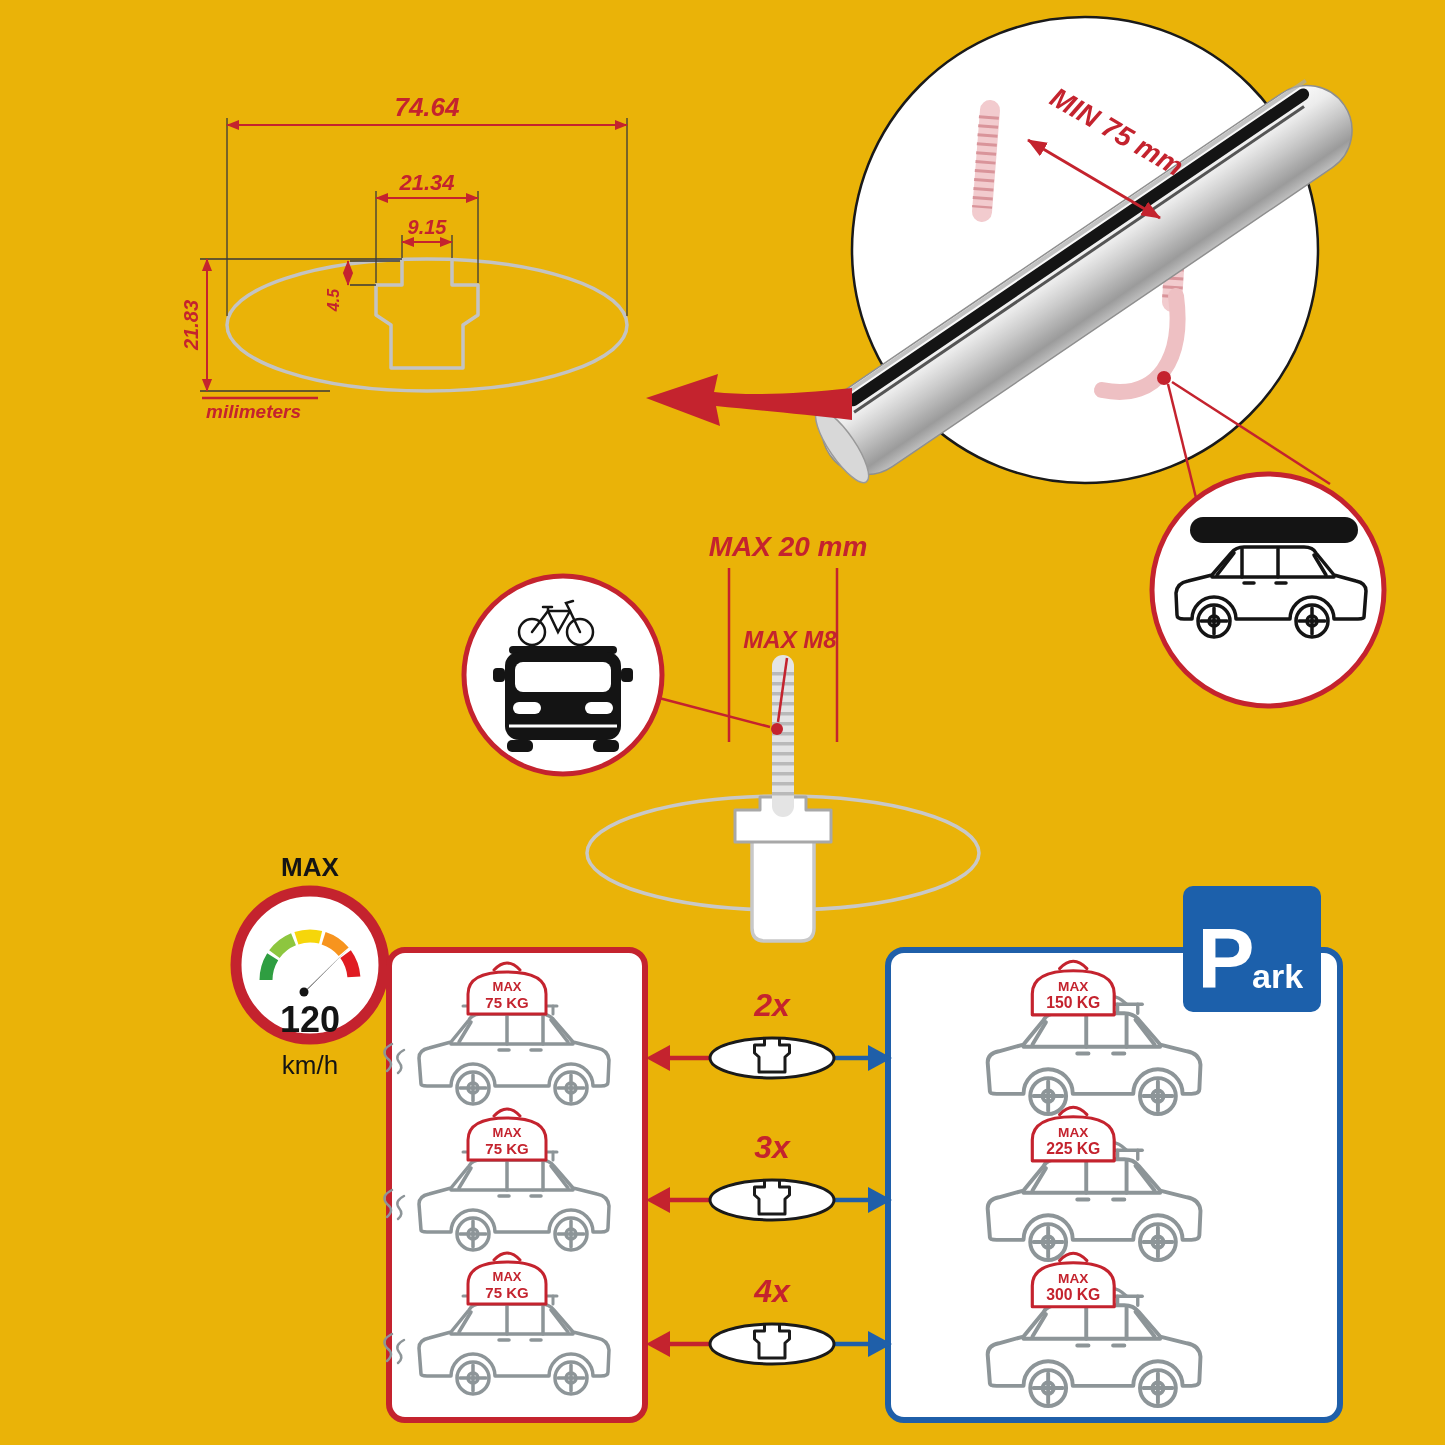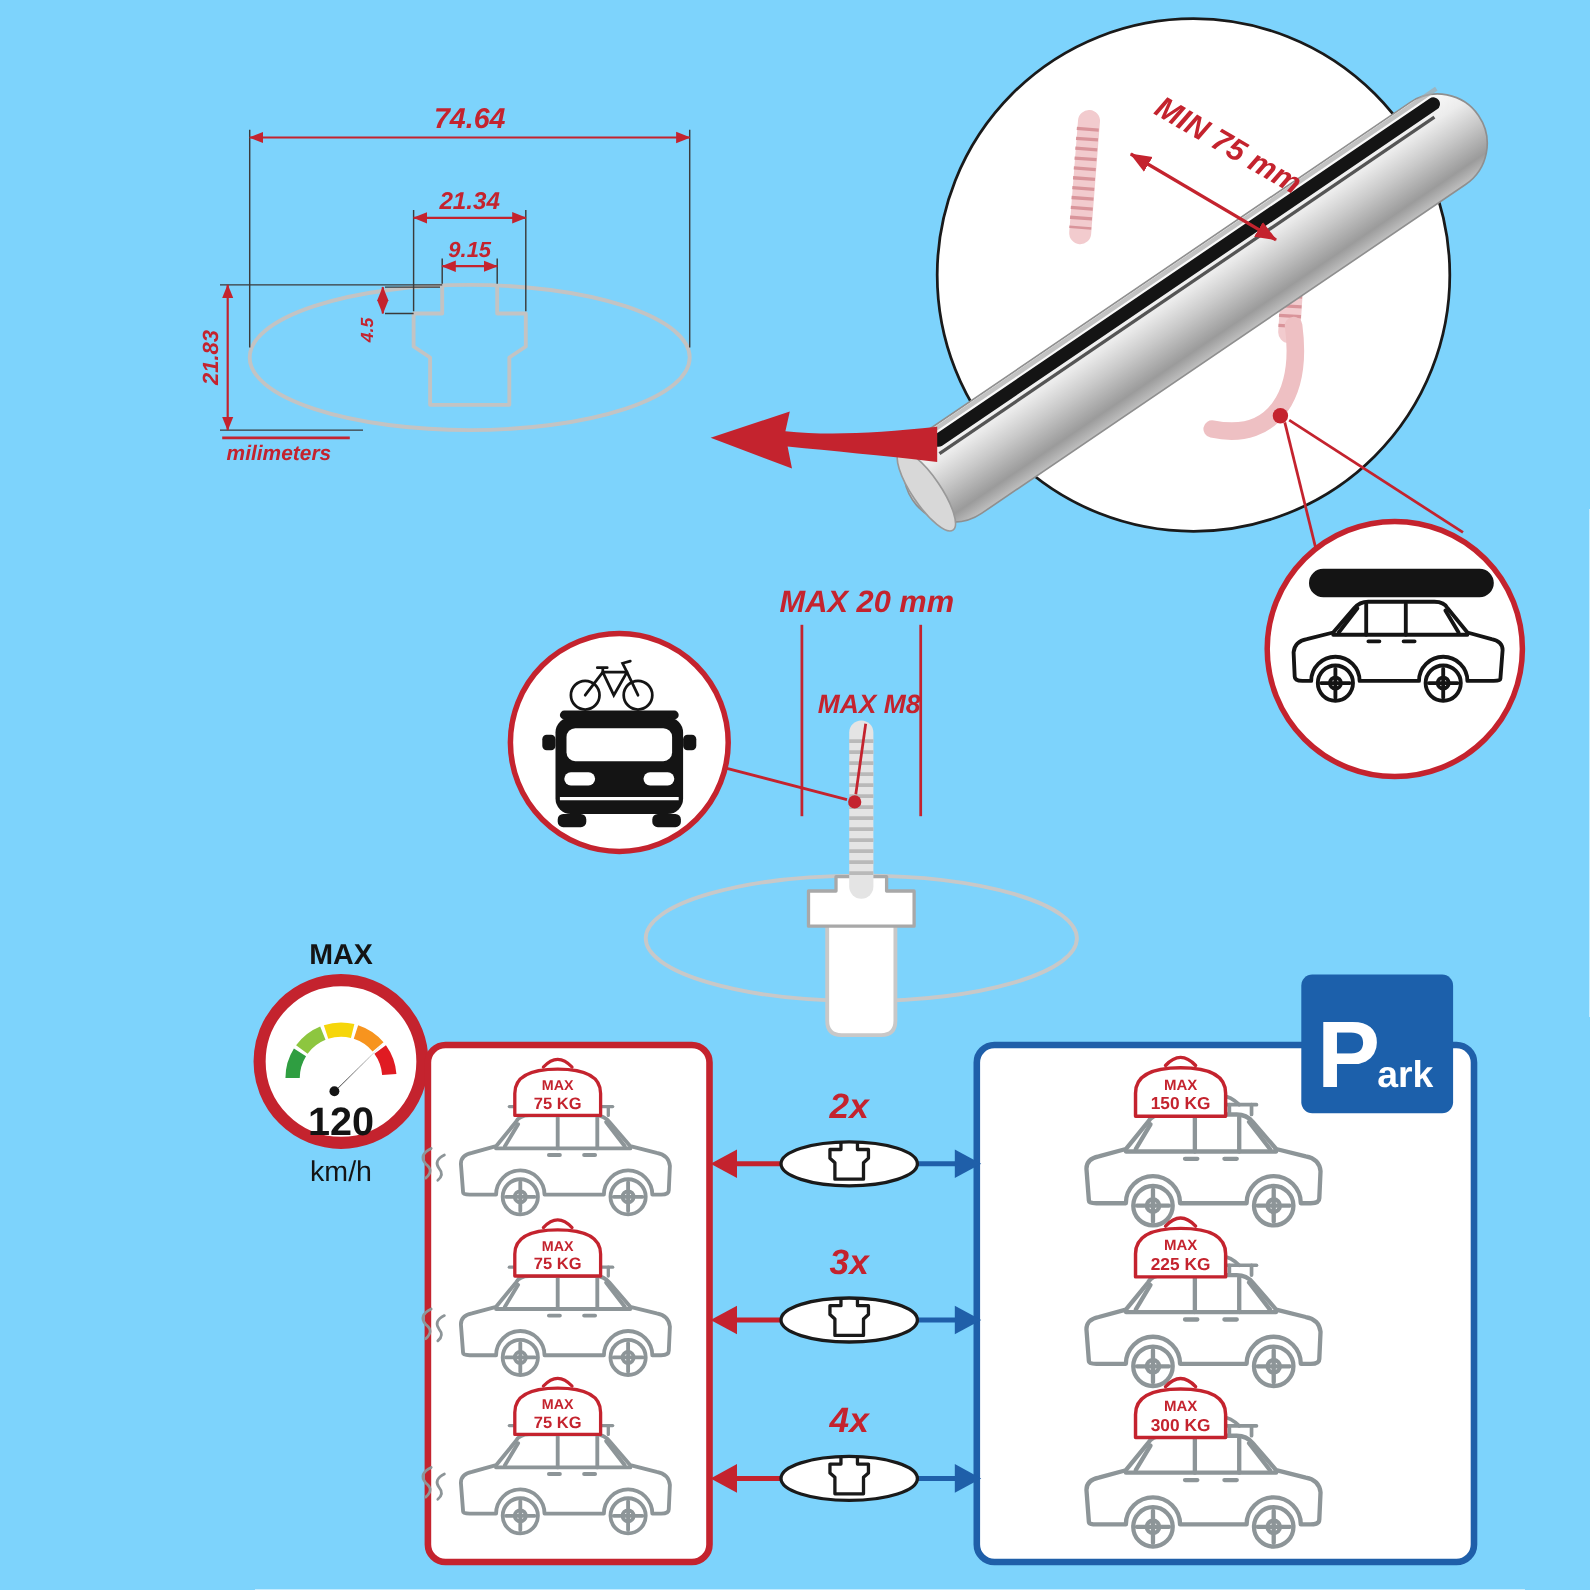--- a/index.html
+++ b/index.html
@@ -1,16 +1,16 @@
 <!DOCTYPE html>
 <html><head>
 <meta charset="utf-8">
 <style>
   html,body{margin:0;padding:0;background:#ffffff;}
-  .canvas{position:relative;width:1445px;height:1445px;background:#7dd3fc;overflow:hidden;
+  .canvas{position:relative;width:1445px;height:1445px;background:#eab308;overflow:hidden;
           font-family:"Liberation Sans",sans-serif;}
   .canvas > svg{position:absolute;left:0;top:0;}
   text{font-family:"Liberation Sans",sans-serif;}
 </style>
 </head>
 <body>
 
 <div class="canvas">
 <svg width="1445" height="1445" viewBox="0 0 1445 1445">
   <defs>

